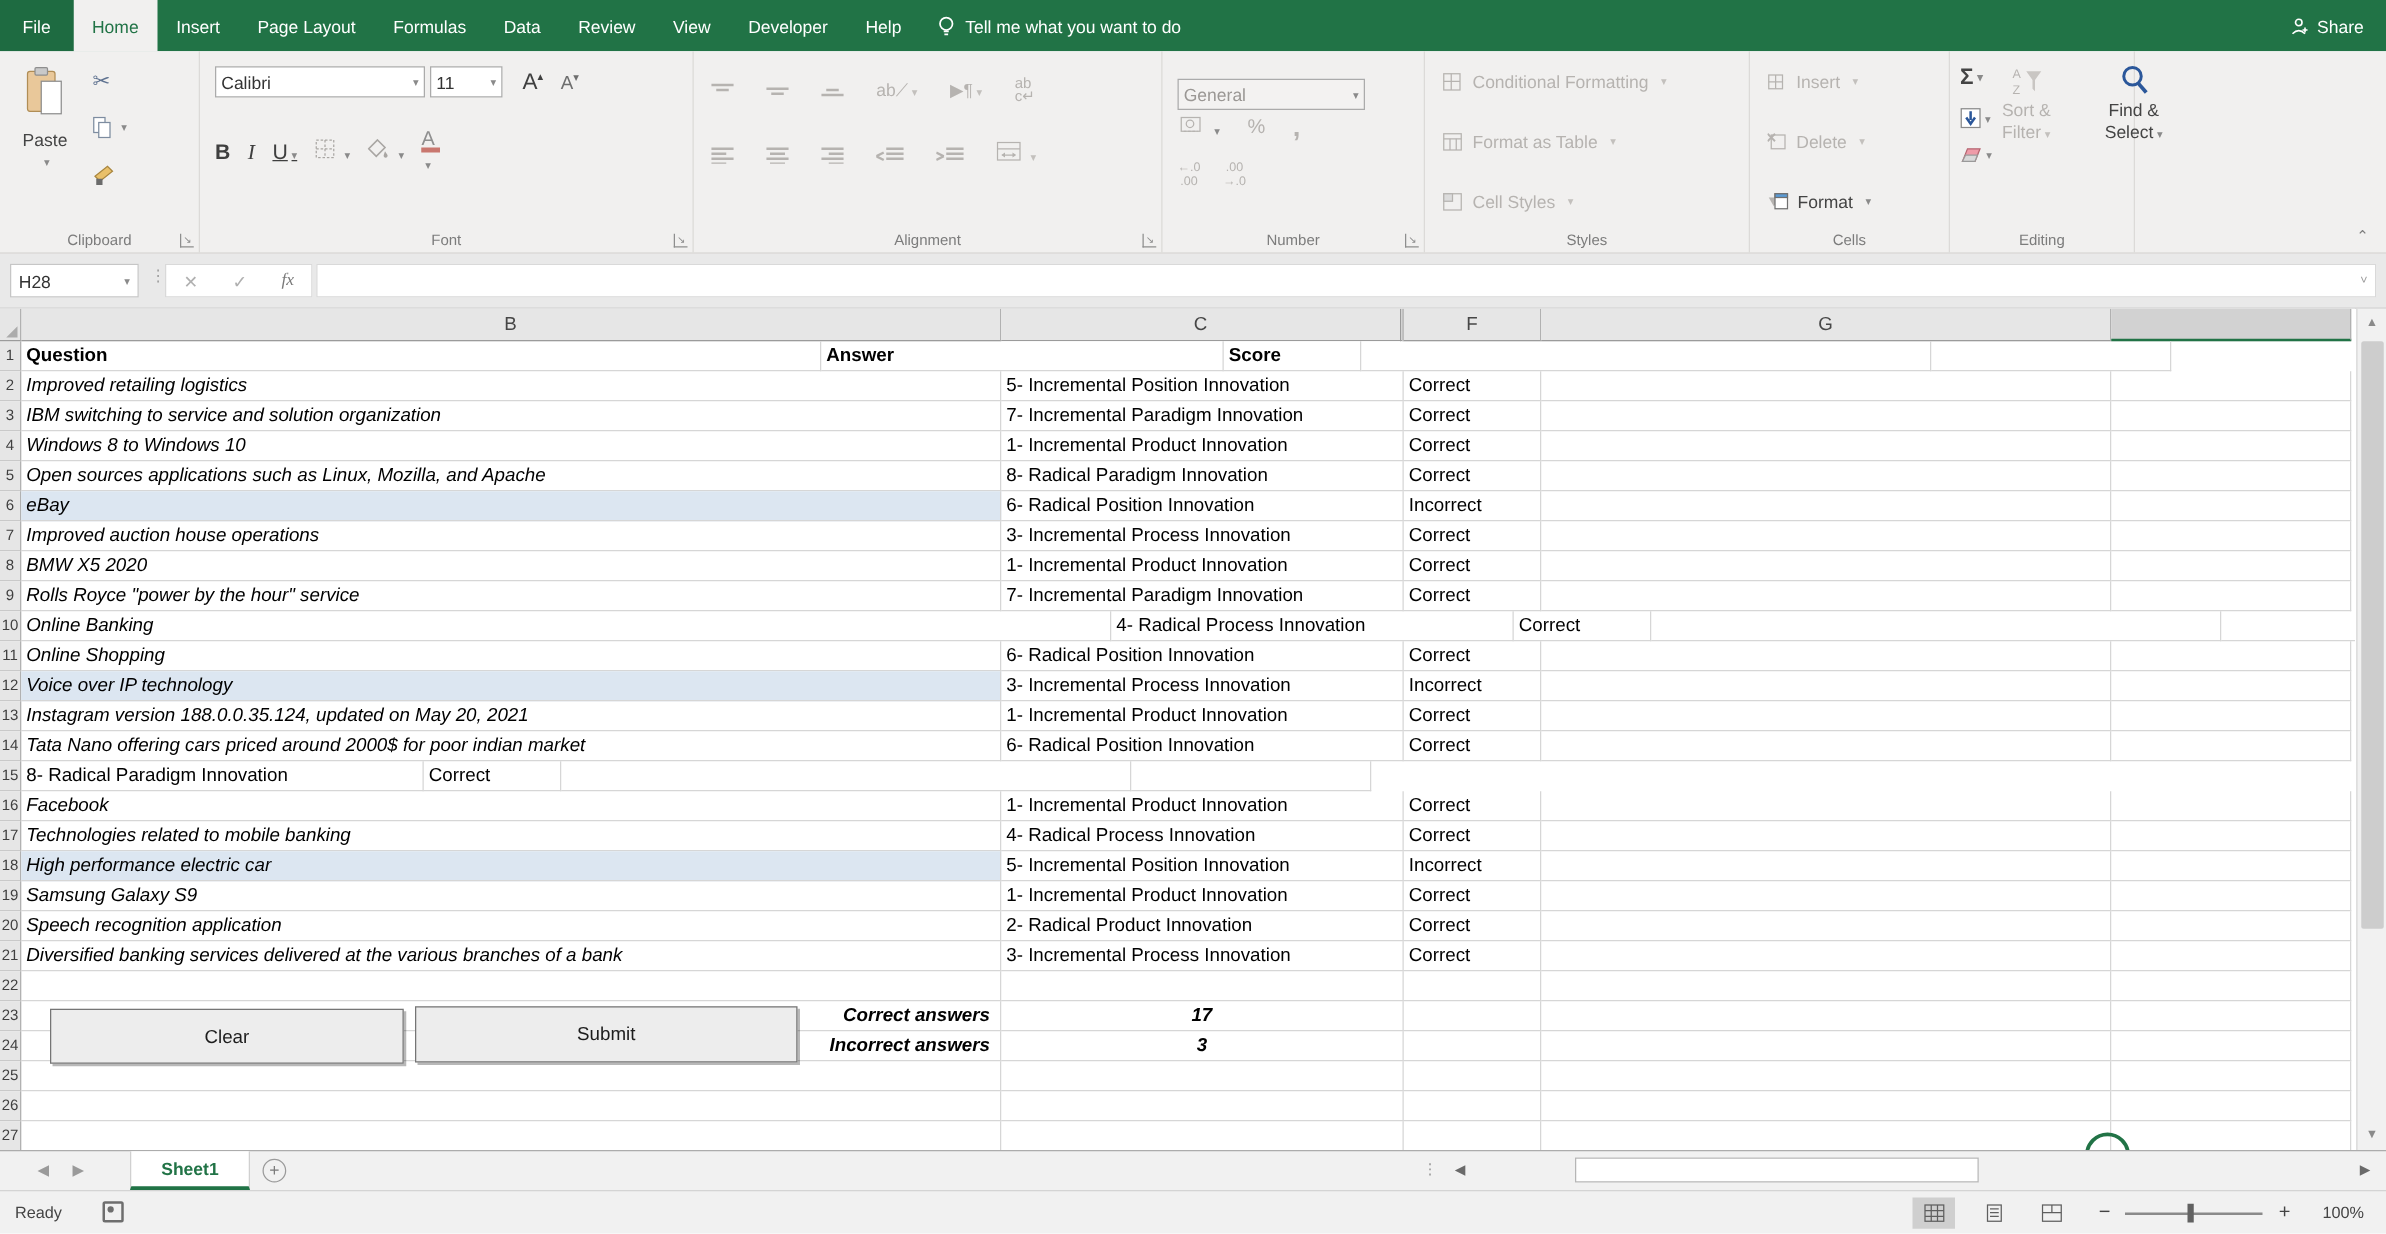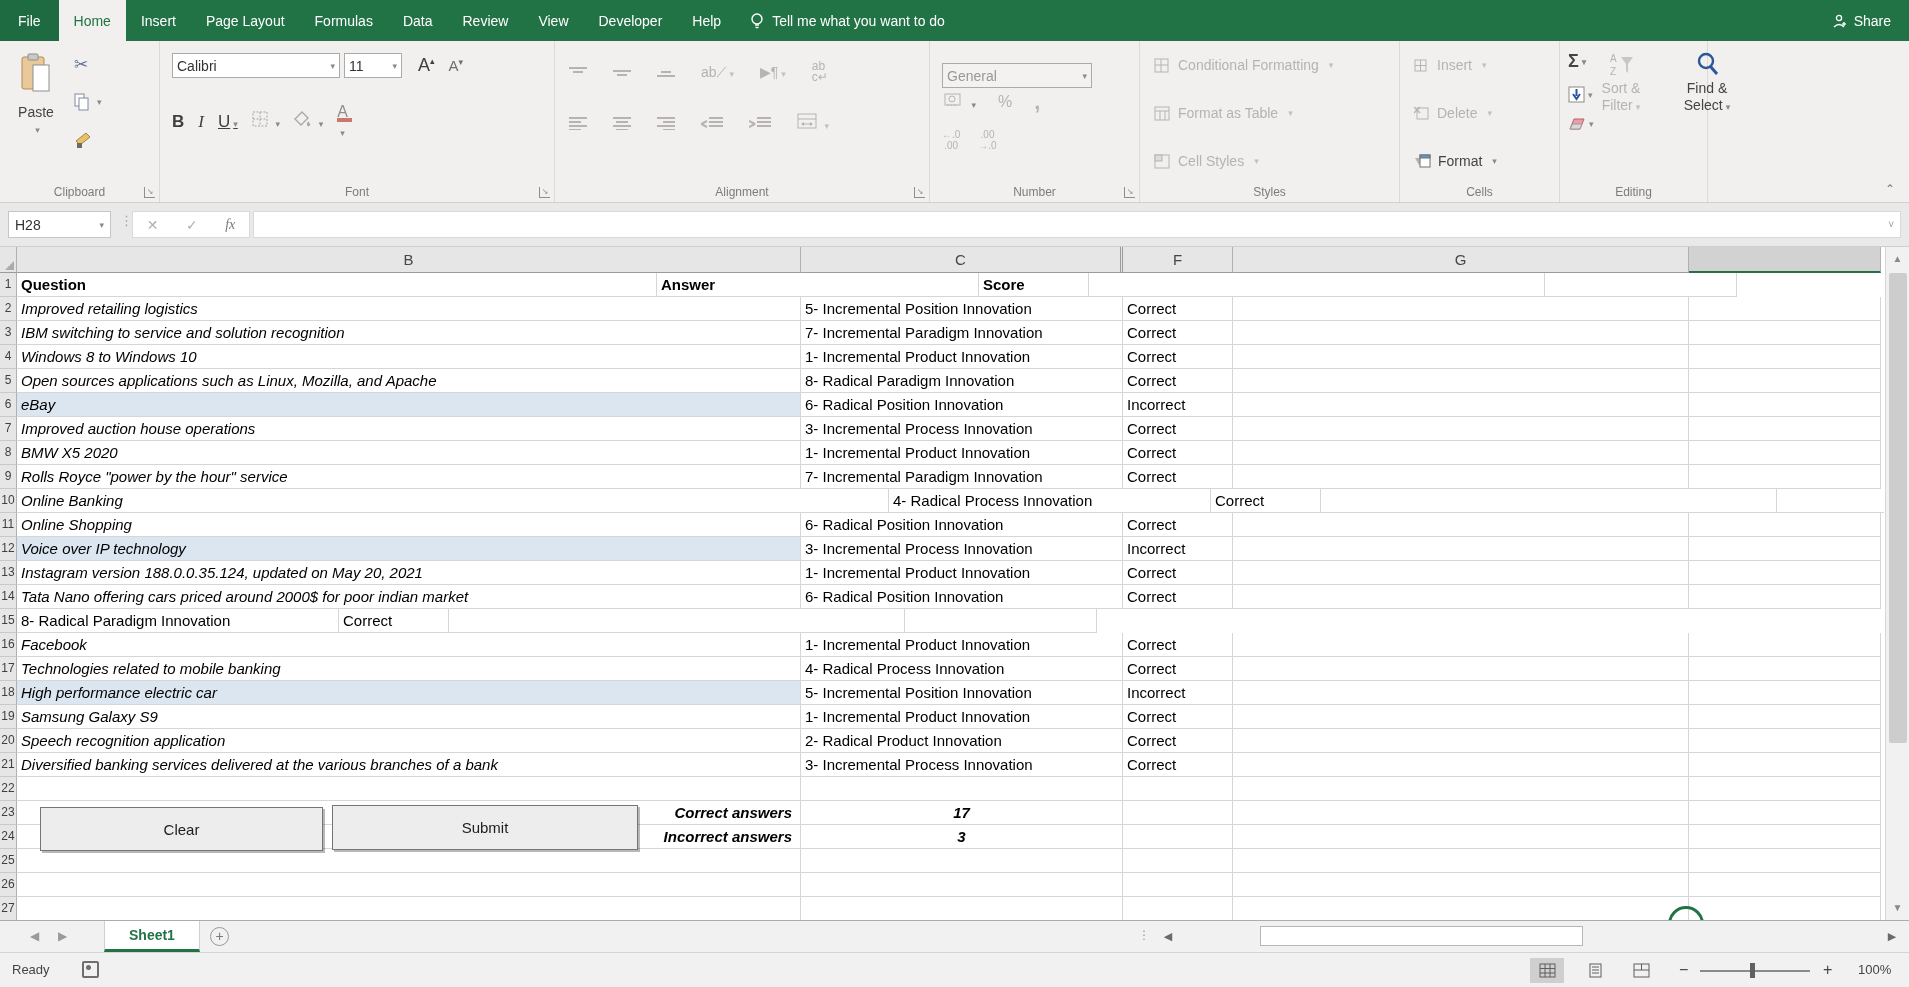--- a/index.html
+++ b/index.html
@@ -449,21 +449,21 @@
         <div class="g-row">
           <div class="g-rh">2</div>
           <div class="g-cell b q" style="width: 784px;">Improved retailing logistics</div>
           <div class="g-cell c" style="width: 322px;">5- Incremental Position Innovation</div>
           <div class="g-cell f" style="width: 110px;">Correct</div>
           <div class="g-cell g" style="width: 456px;"></div>
           <div class="g-cell h" style="width: 192px;"></div>
         </div>
         <div class="g-row">
           <div class="g-rh">3</div>
-          <div class="g-cell b q" style="width: 784px;">IBM switching to service and solution recognition</div>
+          <div class="g-cell b q" style="width: 784px;">IBM switching to service and solution organization</div>
           <div class="g-cell c" style="width: 322px;">7- Incremental Paradigm Innovation</div>
           <div class="g-cell f" style="width: 110px;">Correct</div>
           <div class="g-cell g" style="width: 456px;"></div>
           <div class="g-cell h" style="width: 192px;"></div>
         </div>
         <div class="g-row">
           <div class="g-rh">4</div>
           <div class="g-cell b q" style="width: 784px;">Windows 8 to Windows 10</div>
           <div class="g-cell c" style="width: 322px;">1- Incremental Product Innovation</div>
           <div class="g-cell f" style="width: 110px;">Correct</div>

